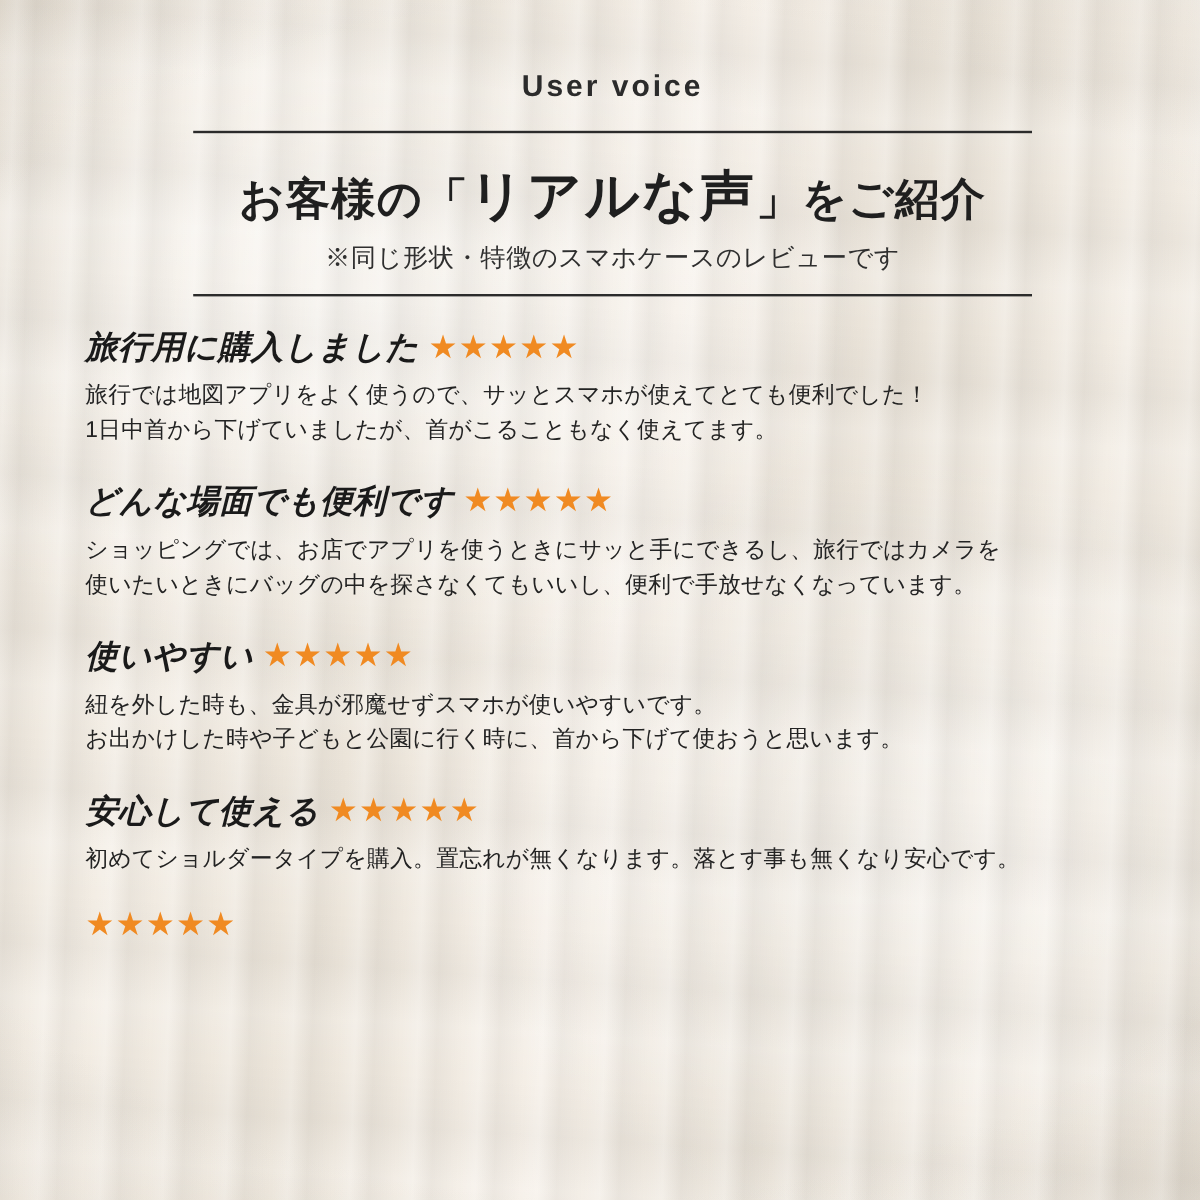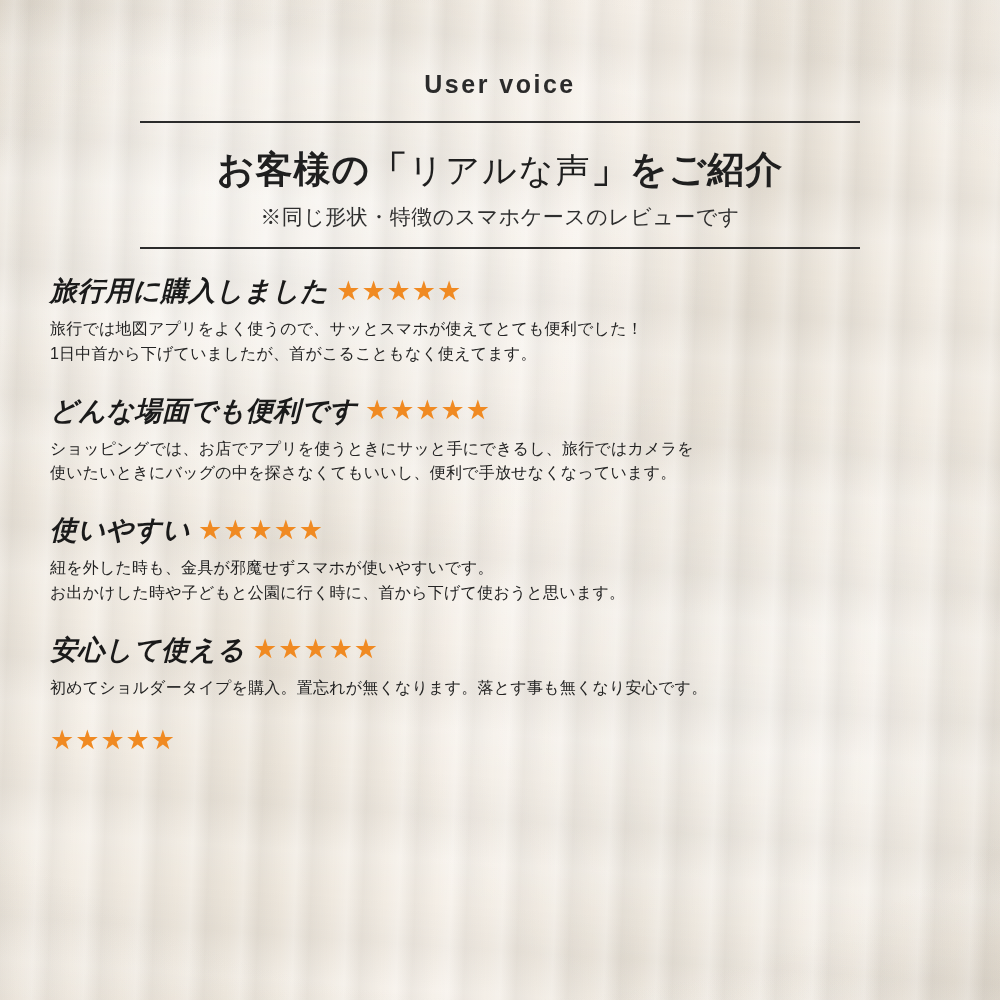--- a/index.html
+++ b/index.html
@@ -49,22 +49,23 @@
     position: absolute;
     inset: 0;
     background:
       radial-gradient(ellipse 120% 90% at 50% 50%, rgba(0,0,0,0) 55%, rgba(120,105,85,0.16) 100%);
     pointer-events: none;
   }
 
   .content {
     position: relative;
     z-index: 3;
-    padding: 12px 44px;
+    padding: 0 44px;
     box-sizing: border-box;
+    margin-left: 21px;
   }
 
   
   .eyebrow {
     text-align: center;
     font-size: 25px;
     letter-spacing: 2.5px;
     color: #2b2b2b;
     font-weight: 700;
     padding-top: 58px;
@@ -77,22 +78,22 @@
   .headline {
     text-align: center;
     margin-top: 22px;
     color: #1f1f1f;
     font-size: 37px;
     font-weight: 700;
     letter-spacing: 1px;
     white-space: nowrap;
   }
   .headline .accent {
-    font-size: 34px;
-    font-weight: 400;
+    font-size: 45px;
+    font-weight: 700;
     letter-spacing: 2px;
   }
   .subline {
     text-align: center;
     margin-top: 8px;
     font-size: 21px;
     color: #2f2f2f;
     letter-spacing: 0.5px;
     white-space: nowrap;
     font-family: Liberation Serif, serif;
@@ -126,21 +127,21 @@
     white-space: nowrap;
   }
   .stars {
     font-size: 27px;
     letter-spacing: 1px;
     line-height: 1;
     color: #f08a22;
     white-space: nowrap;
   }
   .review-body {
-    font-size: 16px;
+    font-size: 19px;
     line-height: 1.55;
     color: #232323;
     letter-spacing: 0.2px;
     white-space: pre-line;
   }
 </style>
 </head>
 <body>
 
 <div class="page">

